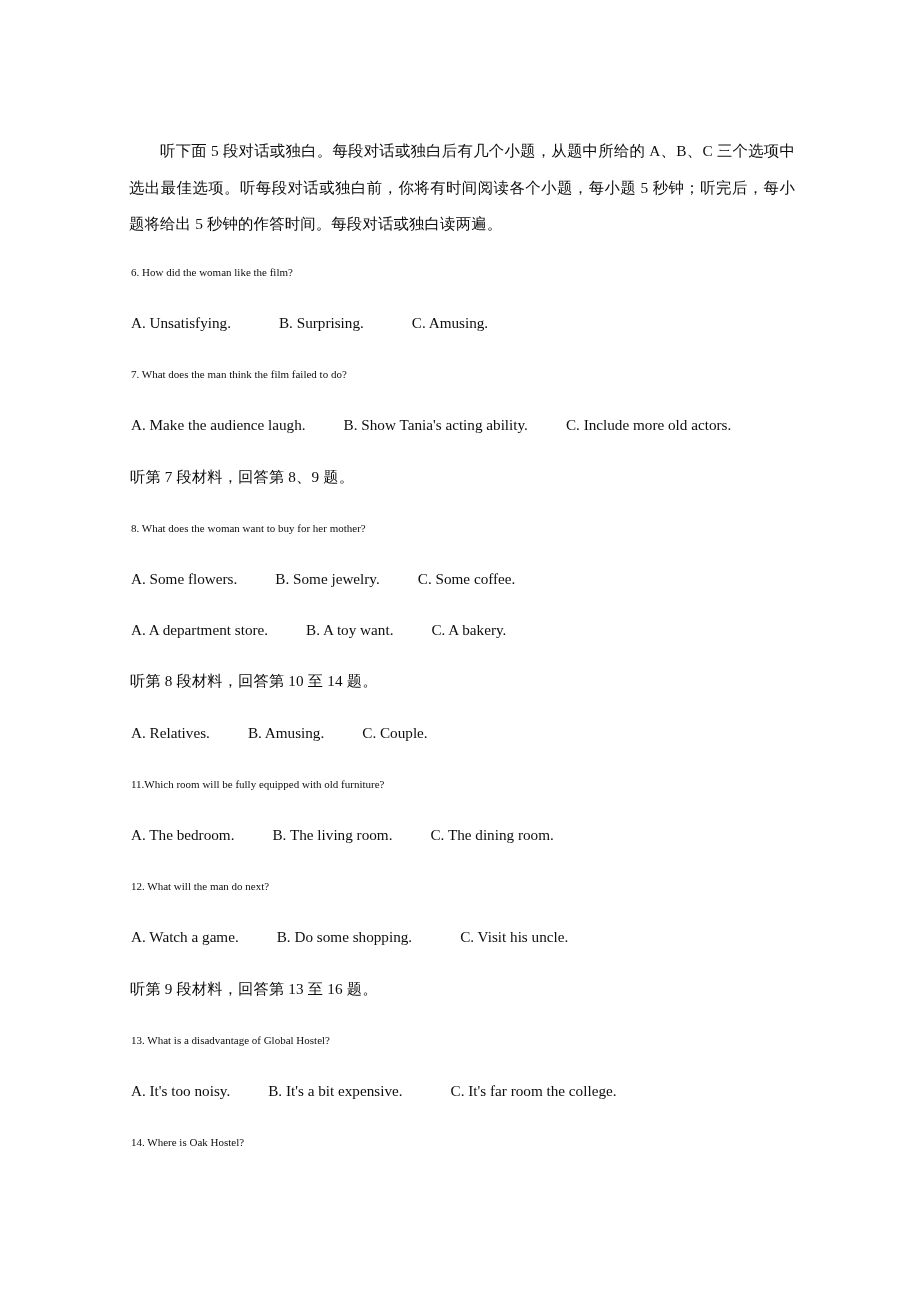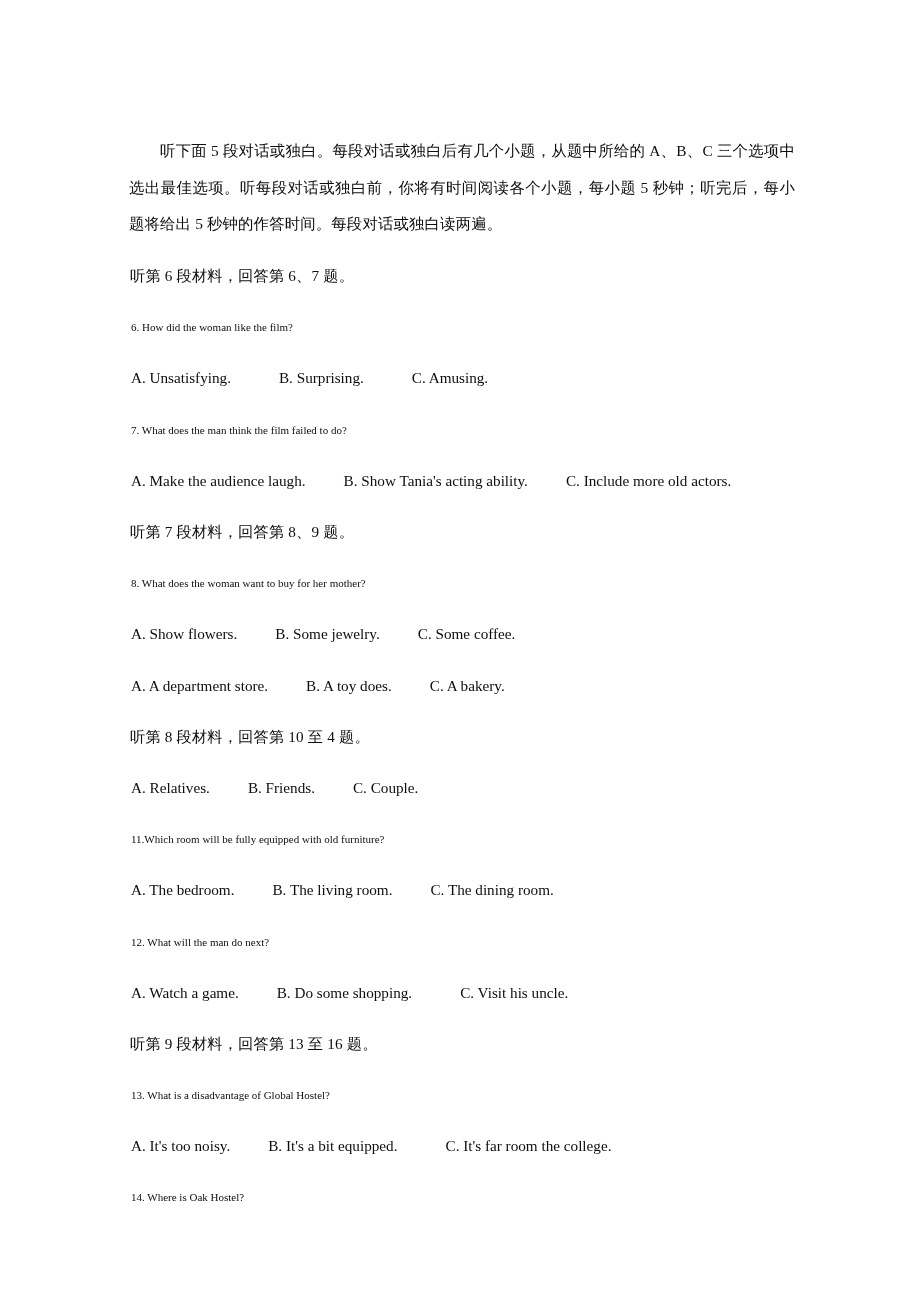--- a/index.html
+++ b/index.html
@@ -79,70 +79,69 @@
 </style>
 </head>
 <body>
 
 <div class="page">
   <div class="content">
 
     <p class="intro">听下面 5 段对话或独白。每段对话或独白后有几个小题，从题中所给的 A、B、C 三个选项中选出最佳选项。听每段对话或独白前，你将有时间阅读各个小题，每小题 5 秒钟；听完后，每小题将给出 5 秒钟的作答时间。每段对话或独白读两遍。</p>
 
     <div>
-      <p class="directive">听第 6 段材料，回答第 6、7 题。</p>
 
       <p class="stem">6. How did the woman like the film?</p>
       <p class="options">
         <span class="opt">A. Unsatisfying.</span><span class="opt-gap-lg"></span><span class="opt">B. Surprising.</span><span class="opt-gap-lg"></span><span class="opt">C. Amusing.</span>
       </p>
 
       <p class="stem">7. What does the man think the film failed to do?</p>
       <p class="options">
         <span class="opt">A. Make the audience laugh.</span><span class="opt-gap-md"></span><span class="opt">B. Show Tania's acting ability.</span><span class="opt-gap-md"></span><span class="opt">C. Include more old actors.</span>
       </p>
     </div>
 
     <div>
       <p class="directive">听第 7 段材料，回答第 8、9 题。</p>
 
       <p class="stem">8. What does the woman want to buy for her mother?</p>
       <p class="options">
-        <span class="opt">A. Show flowers.</span><span class="opt-gap-md"></span><span class="opt">B. Some jewelry.</span><span class="opt-gap-md"></span><span class="opt">C. Some coffee.</span>
+        <span class="opt">A. Some flowers.</span><span class="opt-gap-md"></span><span class="opt">B. Some jewelry.</span><span class="opt-gap-md"></span><span class="opt">C. Some coffee.</span>
       </p>
 
       <p class="options">
-        <span class="opt">A. A department store.</span><span class="opt-gap-md"></span><span class="opt">B. A toy does.</span><span class="opt-gap-md"></span><span class="opt">C. A bakery.</span>
+        <span class="opt">A. A department store.</span><span class="opt-gap-md"></span><span class="opt">B. A toy want.</span><span class="opt-gap-md"></span><span class="opt">C. A bakery.</span>
       </p>
     </div>
 
     <div>
-      <p class="directive">听第 8 段材料，回答第 10 至 4 题。</p>
+      <p class="directive">听第 8 段材料，回答第 10 至 14 题。</p>
 
       <p class="options">
-        <span class="opt">A. Relatives.</span><span class="opt-gap-md"></span><span class="opt">B. Friends.</span><span class="opt-gap-md"></span><span class="opt">C. Couple.</span>
+        <span class="opt">A. Relatives.</span><span class="opt-gap-md"></span><span class="opt">B. Amusing.</span><span class="opt-gap-md"></span><span class="opt">C. Couple.</span>
       </p>
 
       <p class="stem">11.Which room will be fully equipped with old furniture?</p>
       <p class="options">
         <span class="opt">A. The bedroom.</span><span class="opt-gap-md"></span><span class="opt">B. The living room.</span><span class="opt-gap-md"></span><span class="opt">C. The dining room.</span>
       </p>
 
       <p class="stem">12. What will the man do next?</p>
       <p class="options">
         <span class="opt">A. Watch a game.</span><span class="opt-gap-md"></span><span class="opt">B. Do some shopping.</span><span class="opt-gap-lg"></span><span class="opt">C. Visit his uncle.</span>
       </p>
     </div>
 
     <div>
       <p class="directive">听第 9 段材料，回答第 13 至 16 题。</p>
 
       <p class="stem">13. What is a disadvantage of Global Hostel?</p>
       <p class="options">
-        <span class="opt">A. It's too noisy.</span><span class="opt-gap-md"></span><span class="opt">B. It's a bit equipped.</span><span class="opt-gap-lg"></span><span class="opt">C. It's far room the college.</span>
+        <span class="opt">A. It's too noisy.</span><span class="opt-gap-md"></span><span class="opt">B. It's a bit expensive.</span><span class="opt-gap-lg"></span><span class="opt">C. It's far room the college.</span>
       </p>
 
       <p class="stem">14. Where is Oak Hostel?</p>
 
     </div>
 
   </div>
 </div>
 
 </body></html>

